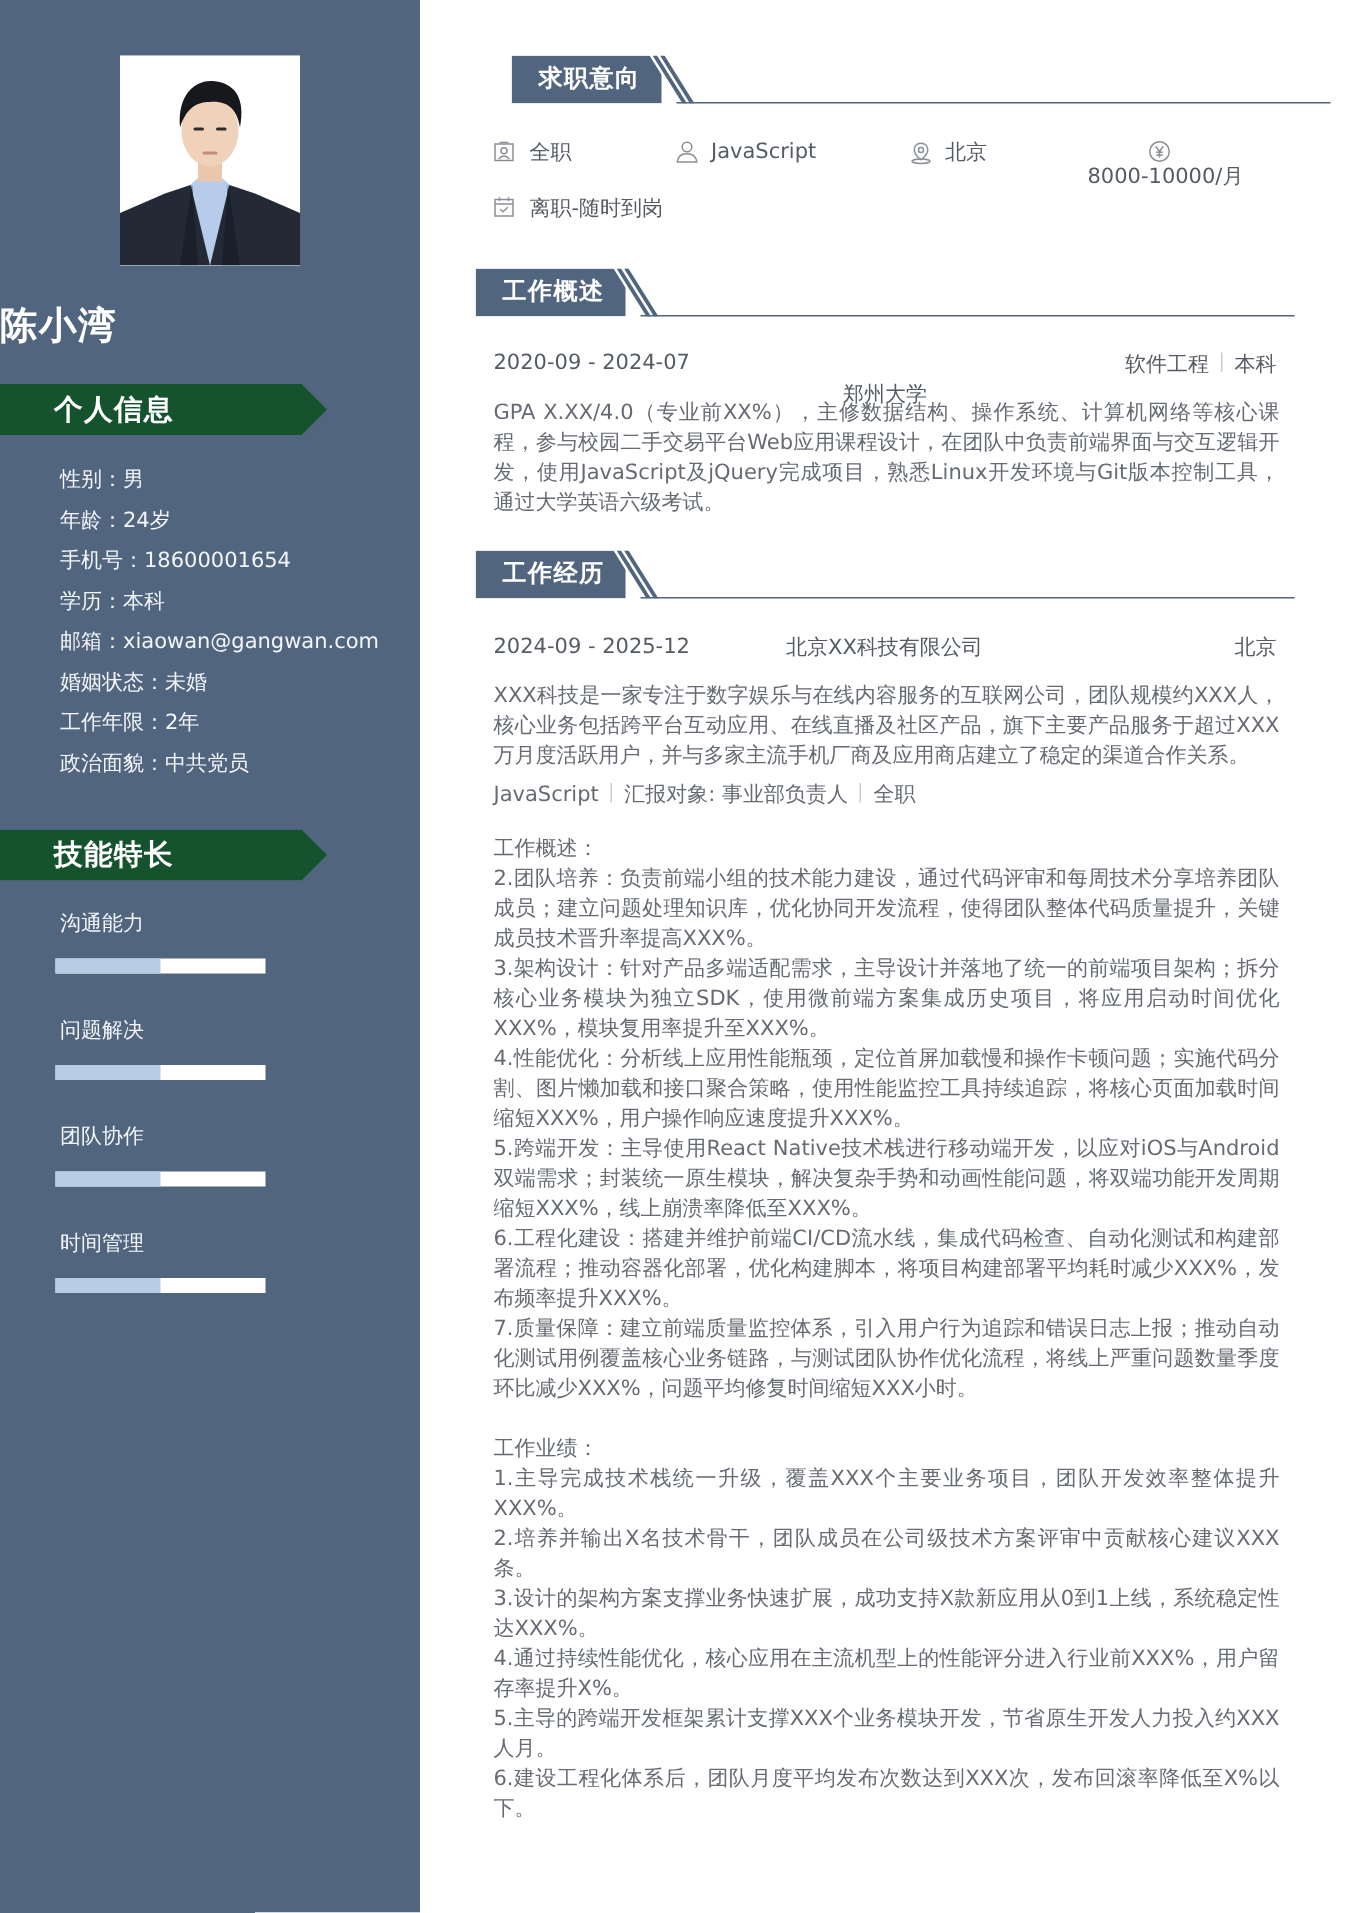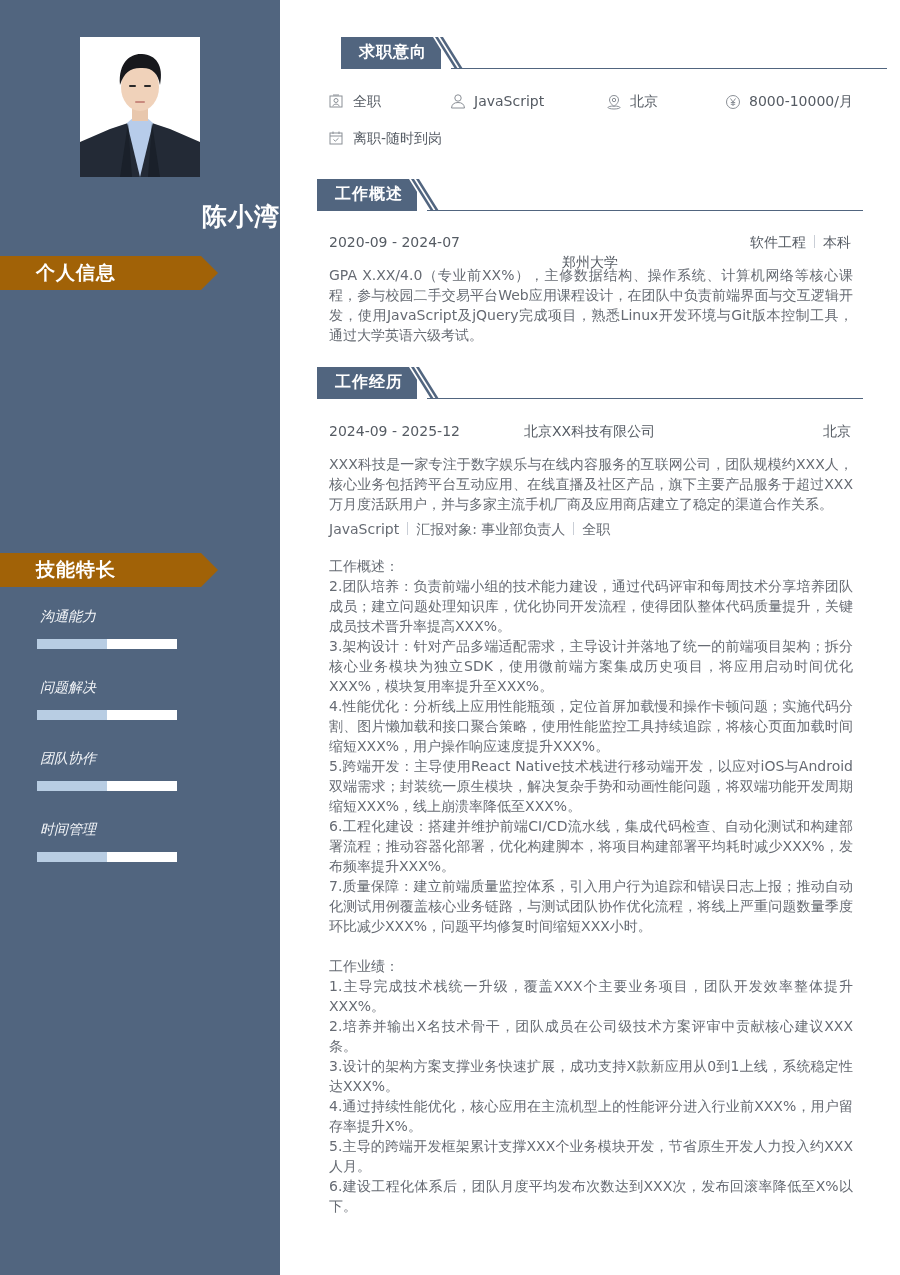--- a/index.html
+++ b/index.html
@@ -10,37 +10,37 @@
   .sidebar {
     position: absolute; left: 0; top: 0; width: 280px; height: 1275px;
     background: #51657f; color: #ffffff;
   }
   .photo {
     position: absolute; left: 80px; top: 37px; width: 120px; height: 140px;
     background: #ffffff; overflow: hidden;
   }
   .photo svg { display: block; }
   .name {
-    position: absolute; left: 0; top: 200px; width: 280px; text-align: right;
+    position: absolute; left: 0; top: 200px; width: 280px; text-align: left;
     font-size: 25px; font-weight: bold; letter-spacing: 1px;
   }
   .ribbon {
     position: absolute; left: 0; width: 218px; height: 34px;
-    background: #a16207;
+    background: #14532d;
     clip-path: polygon(0 0, 201px 0, 218px 50%, 201px 100%, 0 100%);
   }
   .ribbon span {
     position: absolute; left: 36px; top: 4px; font-size: 19px; font-weight: bold; color: #ffffff;
     letter-spacing: 1px;
   }
   .info-list { position: absolute; left: 40px; top: 309px; }
   .info-item { font-size: 14px; height: 27px; line-height: 22px; white-space: nowrap; color: #f3f5f8; }
 
   .skills { position: absolute; left: 40px; top: 606px; width: 200px; }
-  .skill { height: 71px; font-style: italic; }
+  .skill { height: 71px; }
   .skill-label { font-size: 14px; color: #f3f5f8; line-height: 20px; }
   .skill-bar { margin-top: 13px; width: 140px; height: 10px; background: #ffffff; position: relative; left: -3px; }
   .skill-fill { height: 10px; background: #b8cde3; }
 
   
   .main { position: absolute; left: 317px; top: 0; width: 546px; }
   .section-head { position: absolute; left: 0; width: 546px; height: 33px; }
   .section-head .block {
     position: absolute; left: 0; top: 0; height: 32px; width: 100px; background: #51657f;
     clip-path: polygon(0 0, 92px 0, 112px 100%, 0 100%);
@@ -95,20 +95,30 @@
       <rect x="55" y="64" width="10" height="2" rx="1" fill="#c98a7e"></rect>
     </svg>
   </div>
 
   <div class="name">陈小湾</div>
 
   <div class="ribbon" style="top:256px;">
     <span>个人信息</span>
   </div>
 
+  <div class="info-list">
+    <div class="info-item">性别：男</div>
+    <div class="info-item">年龄：24岁</div>
+    <div class="info-item">手机号：18600001654</div>
+    <div class="info-item">学历：本科</div>
+    <div class="info-item">邮箱：xiaowan@gangwan.com</div>
+    <div class="info-item">婚姻状态：未婚</div>
+    <div class="info-item">工作年限：2年</div>
+    <div class="info-item">政治面貌：中共党员</div>
+  </div>
 
   <div class="ribbon" style="top:553px;">
     <span>技能特长</span>
   </div>
 
   <div class="skills">
     <div class="skill">
       <div class="skill-label">沟通能力</div>
       <div class="skill-bar">
           <div class="skill-fill" style="width:50%;"></div>
@@ -170,21 +180,21 @@
   <div class="intent-row" style="top:93px; left:289px;">
     <span class="ico">
       <svg width="16" height="16" viewBox="0 0 16 16">
           <path d="M8 1.5 C5 1.5 3.5 3.5 3.5 6 C3.5 9 8 12.5 8 12.5 C8 12.5 12.5 9 12.5 6 C12.5 3.5 11 1.5 8 1.5 Z" fill="none" stroke="#8a8f96"></path>
           <circle cx="8" cy="6" r="1.7" fill="none" stroke="#8a8f96"></circle>
           <ellipse cx="8" cy="13.5" rx="6" ry="1.5" fill="none" stroke="#8a8f96"></ellipse>
         </svg>
     </span>
     <span>北京</span>
   </div>
-  <div class="intent-row" style="top:93px; left:408px;">
+  <div class="intent-row" style="top:93px; left:408px;flex-direction:column;">
     <span class="ico">
       <svg width="16" height="16" viewBox="0 0 16 16">
           <circle cx="8" cy="8" r="6.5" fill="none" stroke="#8a8f96"></circle>
           <path d="M5.5 4.5 L8 8 L10.5 4.5 M8 8 L8 12 M5.8 8.5 L10.2 8.5 M5.8 10.3 L10.2 10.3" fill="none" stroke="#8a8f96"></path>
         </svg>
     </span>
     <span>8000-10000/月</span>
   </div>
   <div class="intent-row" style="top:130px;">
     <span class="ico">

